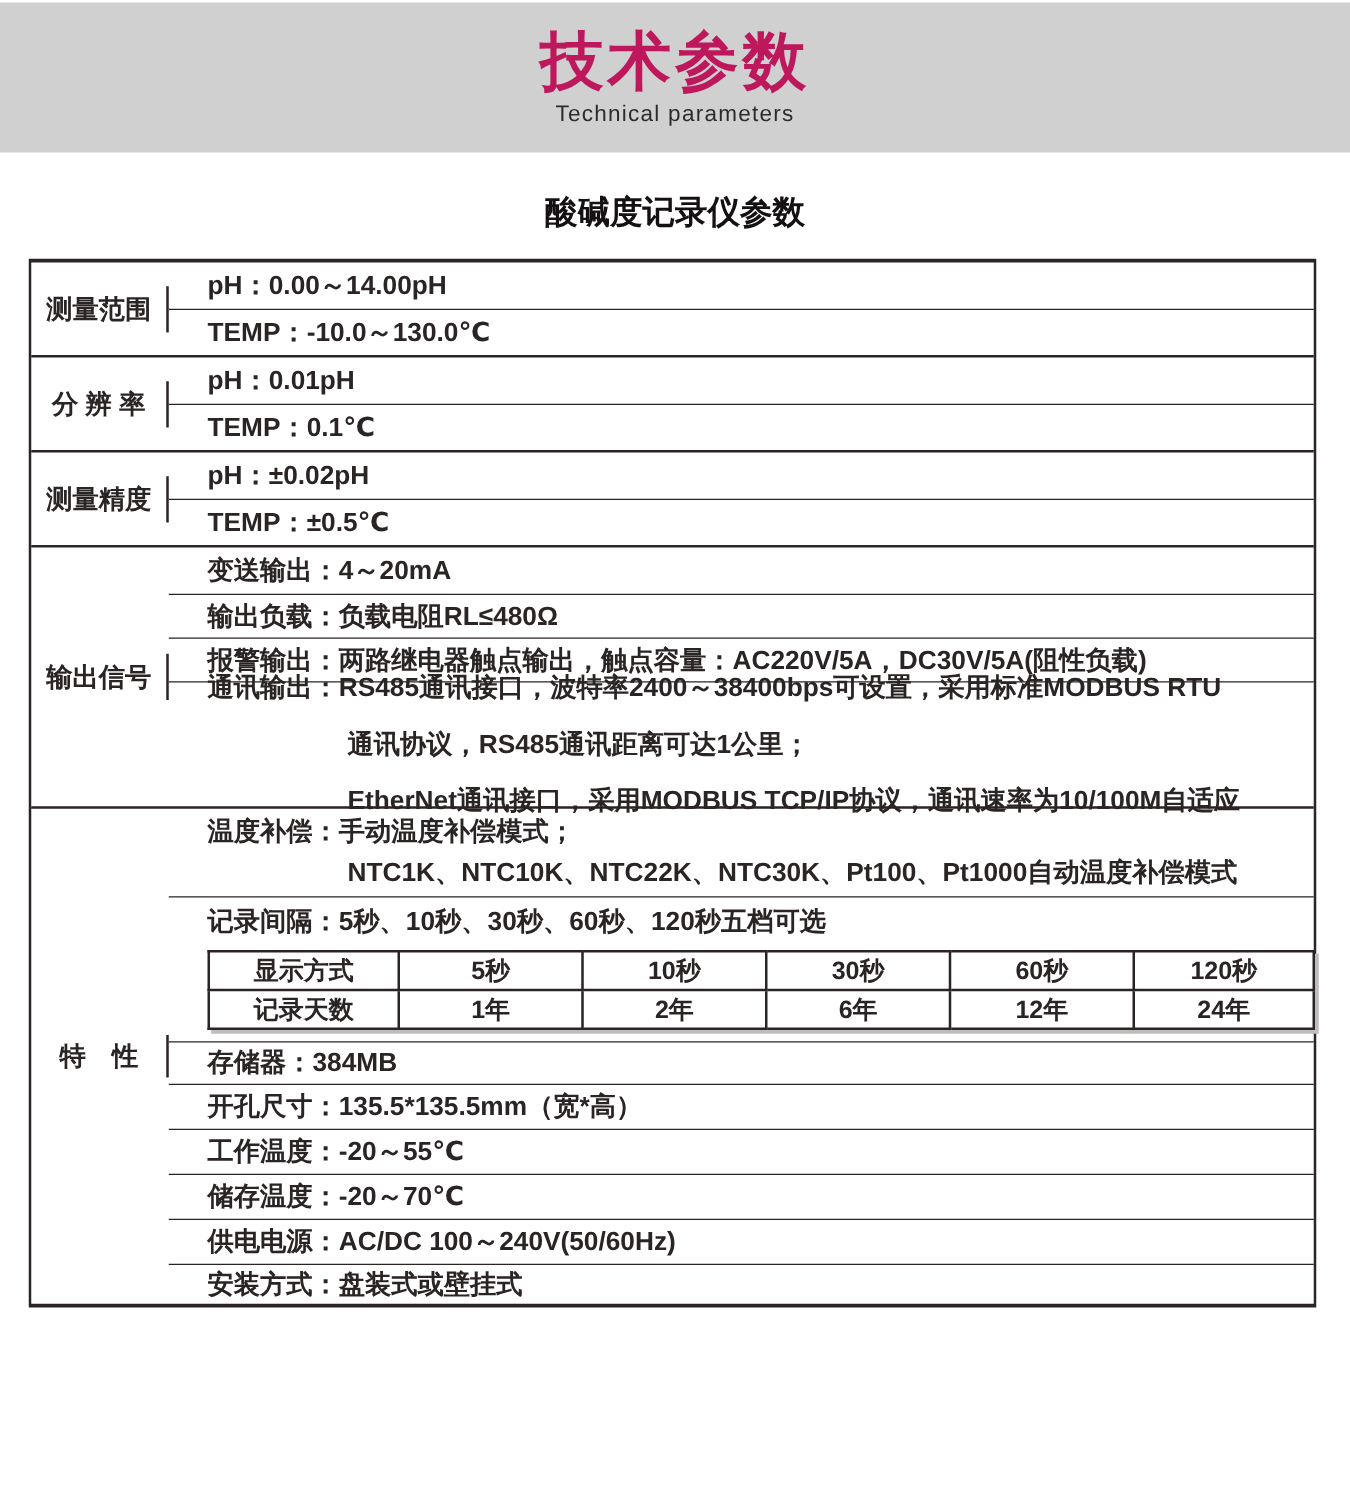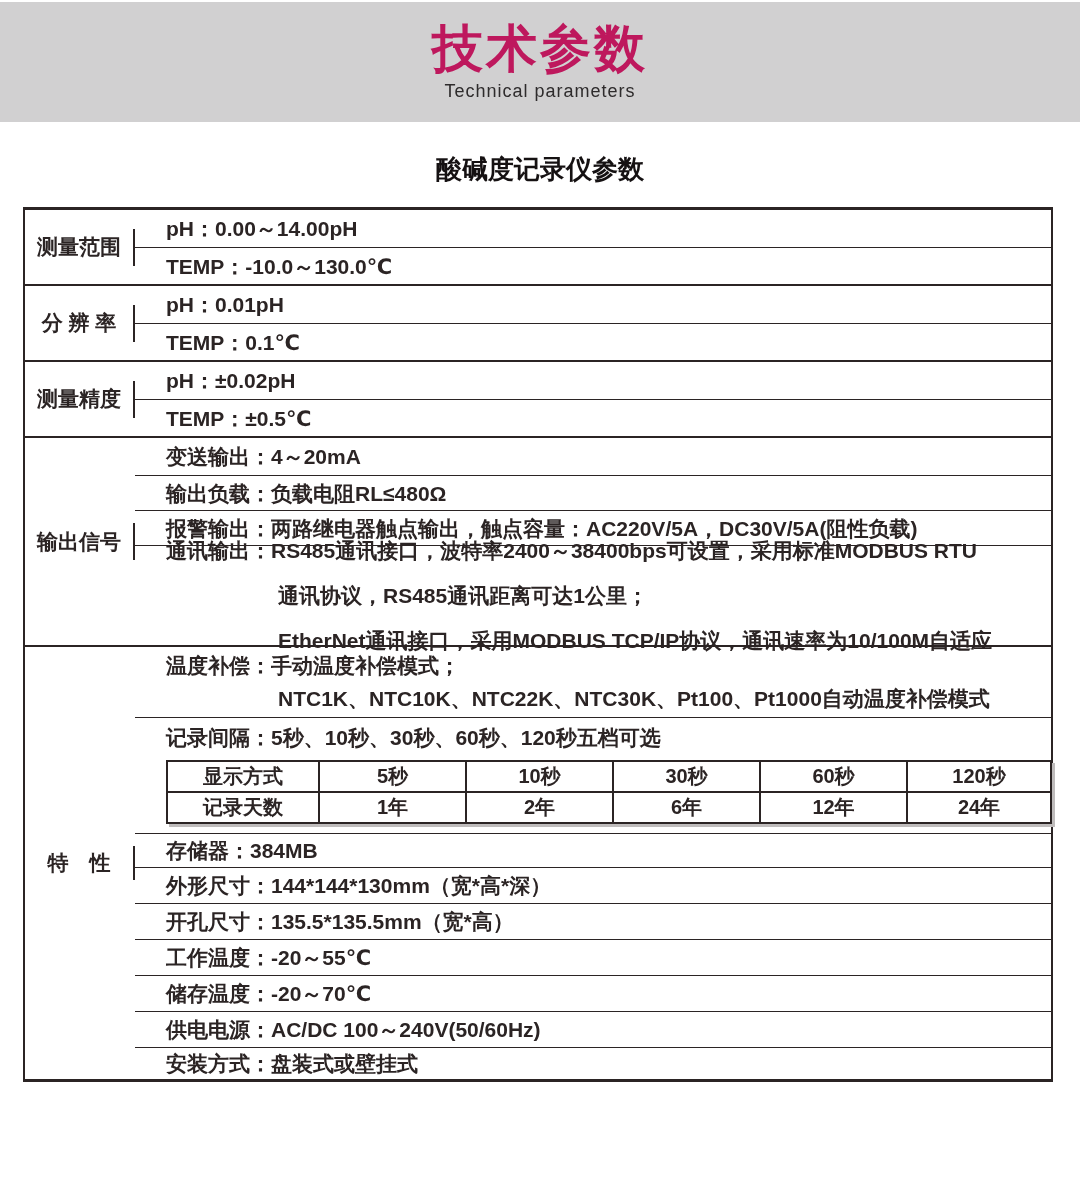--- a/index.html
+++ b/index.html
@@ -180,23 +180,20 @@
                   <td>12年</td>
                   <td>24年</td>
                 </tr>
               </tbody>
             </table>
           </div>
           <div class="spec-row" style="height: 34px;">
             <div class="line">存储器：384MB</div>
           </div>
           <div class="spec-row" style="height: 36px;">
-            <div class="line">外形尺寸：144*144*130mm（宽*高*深）</div>
-          </div>
-          <div class="spec-row" style="height: 36px;">
             <div class="line">开孔尺寸：135.5*135.5mm（宽*高）</div>
           </div>
           <div class="spec-row" style="height: 36px;">
             <div class="line">工作温度：-20～55℃</div>
           </div>
           <div class="spec-row" style="height: 36px;">
             <div class="line">储存温度：-20～70℃</div>
           </div>
           <div class="spec-row" style="height: 36px;">
             <div class="line">供电电源：AC/DC 100～240V(50/60Hz)</div>

